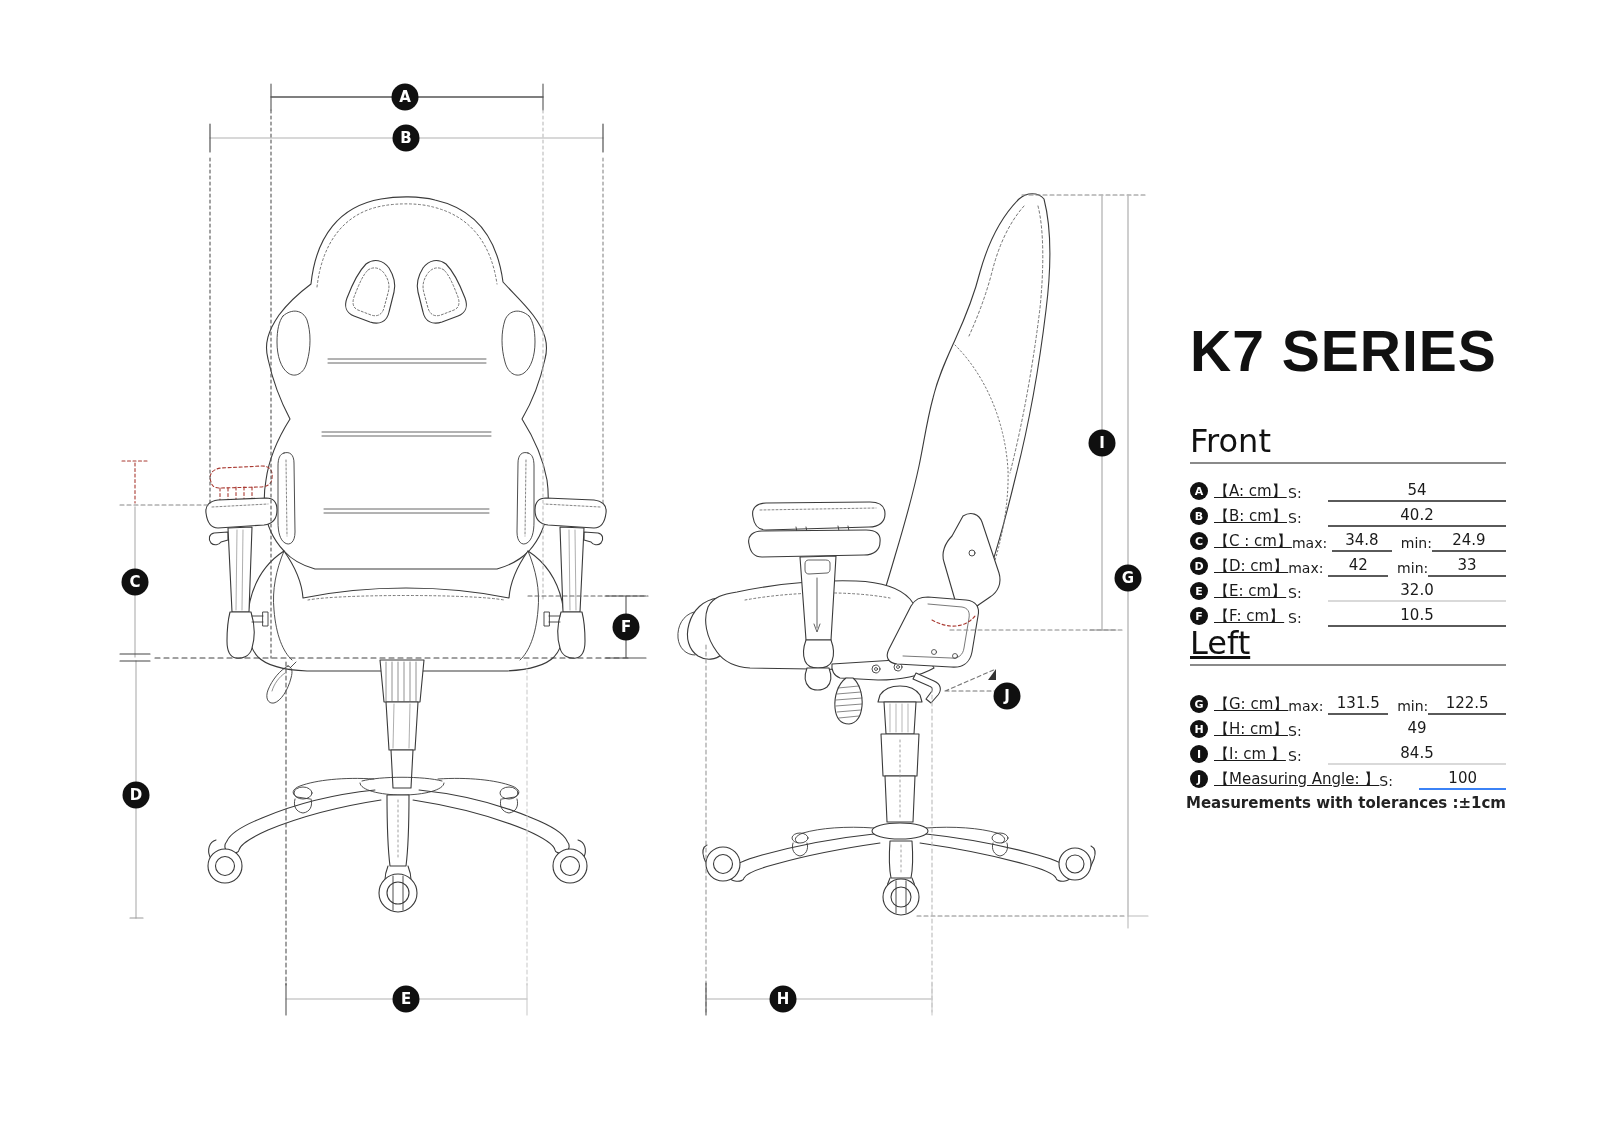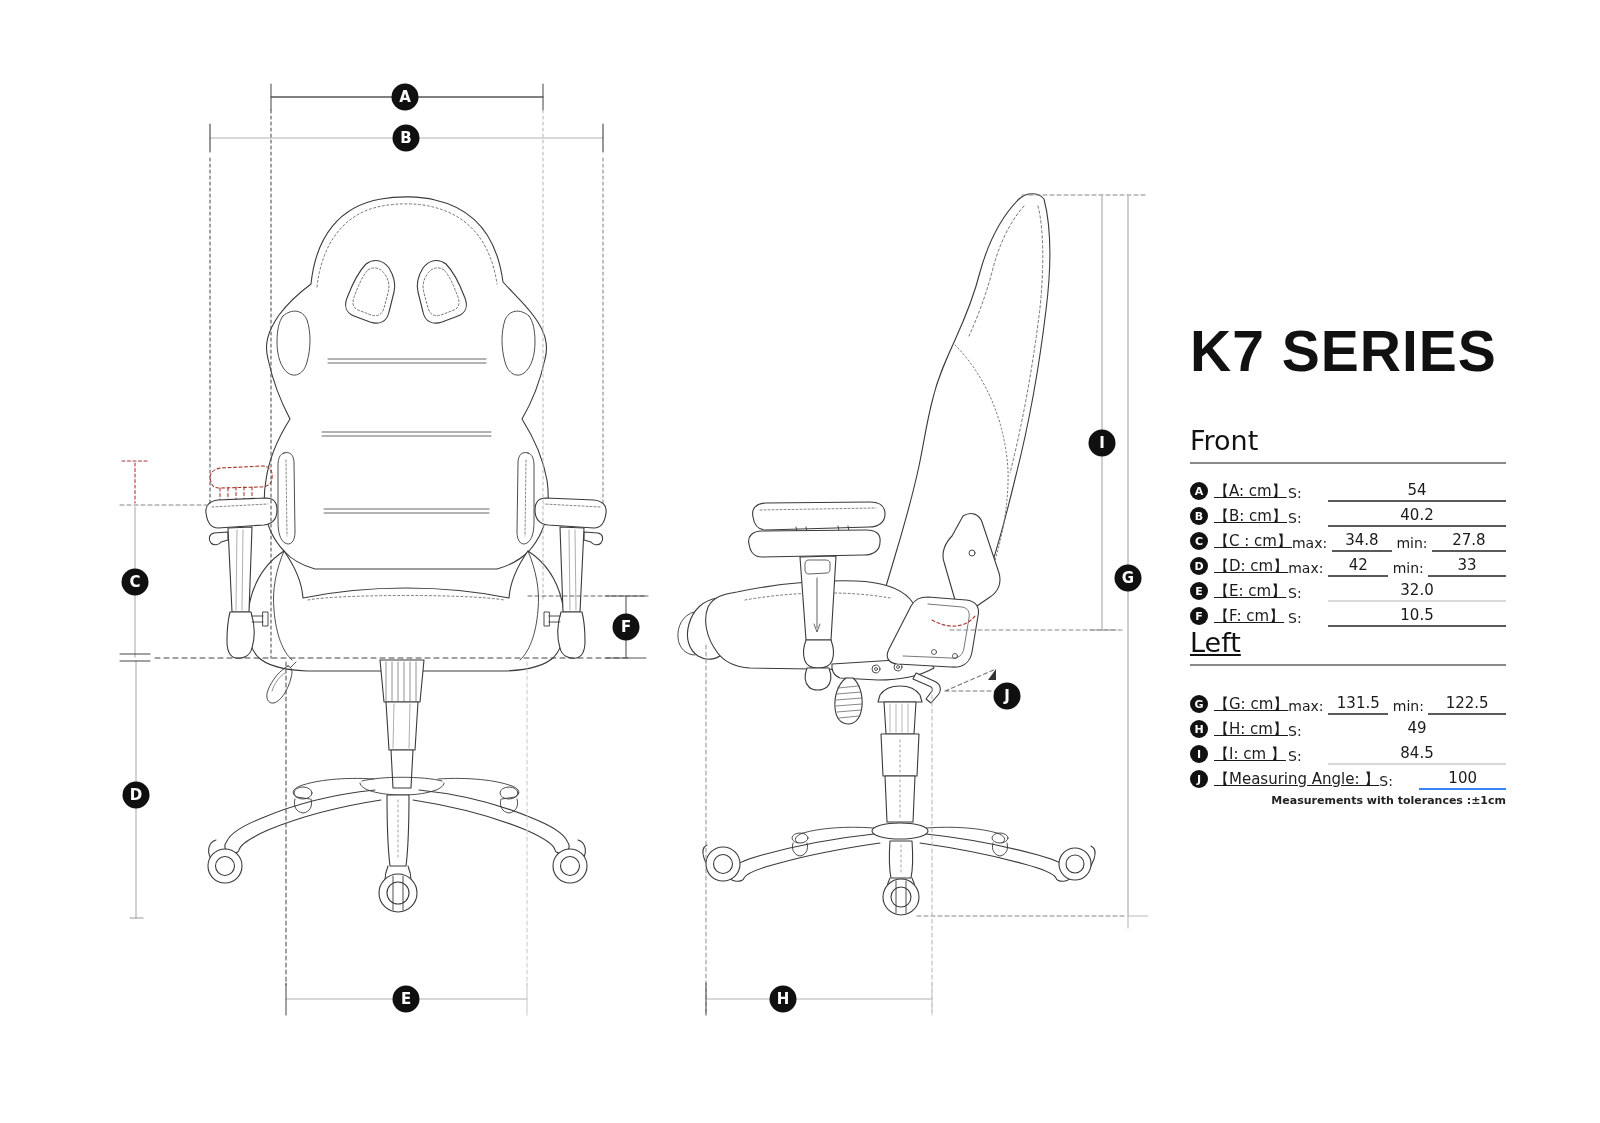--- a/index.html
+++ b/index.html
@@ -9,40 +9,40 @@
 
   
   .marker{position:absolute;width:27px;height:27px;border-radius:50%;background:#101010;color:#fff;
           display:flex;align-items:center;justify-content:center;font-size:15px;font-weight:bold;
           transform:translate(-50%,-50%);line-height:1;}
 
   
   .panel{position:absolute;left:1190px;top:322px;width:316px;}
   .title{position:absolute;left:0;top:0;font-size:57px;line-height:58px;letter-spacing:1px;color:#111;
          font-family:"Liberation Sans","DejaVu Sans",sans-serif;white-space:nowrap;font-weight:bold;}
-  .sec-head{position:absolute;left:0;width:100%;font-size:27px;line-height:30px;color:#111;
+  .sec-head{position:absolute;left:0;width:100%;font-size:32px;line-height:30px;color:#111;
             border-bottom:2px solid #8a8a8a;padding-bottom:6px;}
   .head-front{top:104px;}
   .head-left{top:306px;text-decoration:underline;}
   .rows{position:absolute;left:0;width:100%;}
   .rows-front{top:155px;}
   .rows-left{top:368px;}
   .row{display:flex;align-items:flex-end;height:25px;font-size:15px;white-space:nowrap;}
   .tbadge{flex:none;width:18px;height:18px;border-radius:50%;background:#111;color:#fff;font-size:11px;
           font-weight:bold;display:flex;align-items:center;justify-content:center;margin:0 6px 2px 0;line-height:1;}
   .lbl{flex:none;min-width:74px;padding-bottom:1px;text-decoration:underline;}
   .pre{flex:none;width:40px;font-size:14px;padding-bottom:1px;}
-  .pre2{flex:none;width:40px;font-size:14px;text-align:center;padding-bottom:1px;}
+  .pre2{flex:none;width:40px;font-size:14px;text-align:right;padding-bottom:1px;}
   .cell{flex:1;text-align:center;padding-bottom:1px;margin-top:18px;}
   .cell.two{flex:none;width:60px;}
   .u-dark{border-bottom:2px solid #5a5a5a;}
   .u-light{border-bottom:2px solid #d9d9d9;}
   .u-mid{border-bottom:2px solid #3b82f6;}
   .u-none{border-bottom:2px solid transparent;}
-  .note{position:absolute;right:0;top:472px;font-size:11px;font-weight:bold;color:#222;white-space:nowrap;}
+  .note{position:absolute;right:0;top:472px;font-size:15px;font-weight:bold;color:#222;white-space:nowrap;}
 </style>
 </head>
 <body>
 
 <div id="stage">
 
 <svg width="1600" height="1123" viewBox="0 0 1600 1123">
   <g fill="none" stroke="#3a3a3a" stroke-width="1.1" stroke-linejoin="round" stroke-linecap="round">
 
     <g>
@@ -282,21 +282,21 @@
         <span class="lbl">【B: cm】</span>
         <span class="pre">S:</span>
         <span class="cell u-dark">40.2</span>
       </div>
       <div class="row">
         <span class="tbadge">C</span>
         <span class="lbl">【C : cm】</span>
         <span class="pre">max:</span>
         <span class="cell two u-dark">34.8</span>
         <span class="pre2">min:</span>
-        <span class="cell u-dark">27.8</span>
+        <span class="cell u-dark">24.9</span>
       </div>
       <div class="row">
         <span class="tbadge">D</span>
         <span class="lbl">【D: cm】</span>
         <span class="pre">max:</span>
         <span class="cell two u-dark">42</span>
         <span class="pre2">min:</span>
         <span class="cell u-dark">33</span>
       </div>
       <div class="row">

